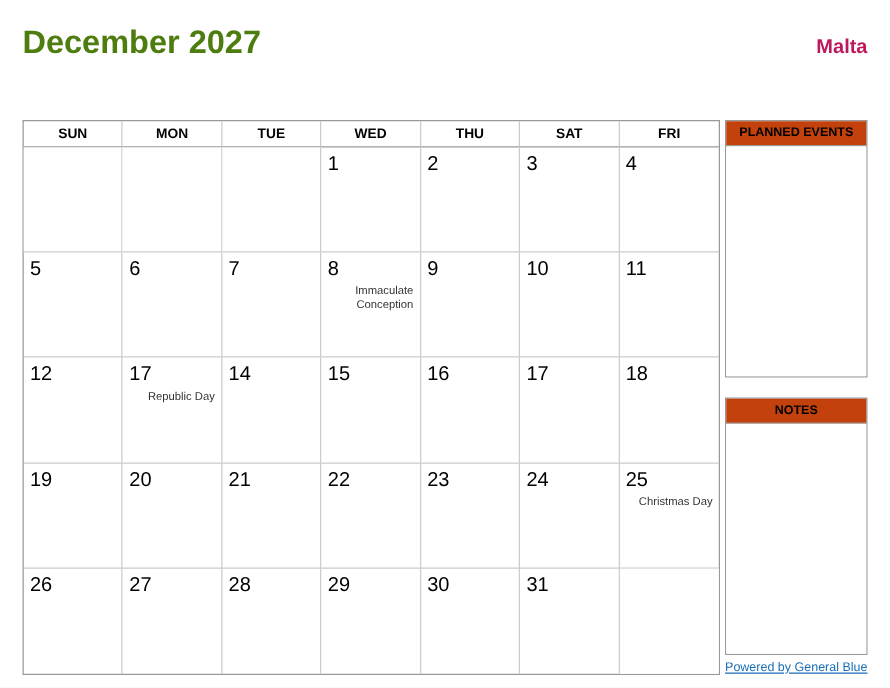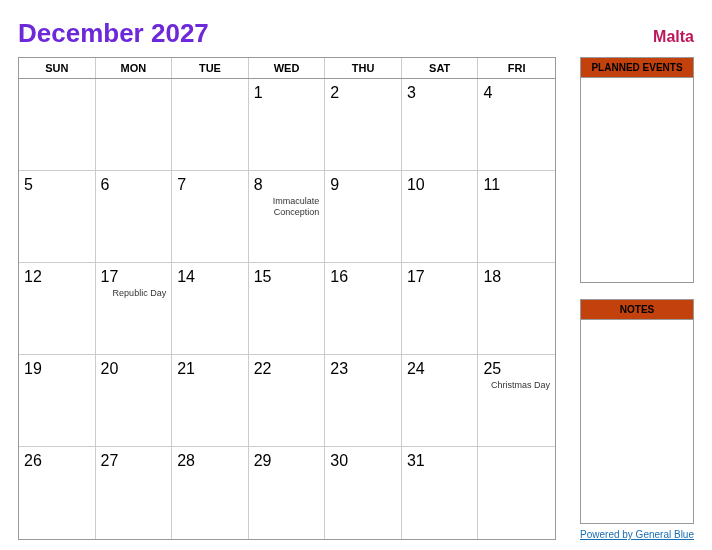--- a/index.html
+++ b/index.html
@@ -23,31 +23,32 @@
     }
     .header-row {
       display: flex;
       justify-content: space-between;
       align-items: baseline;
       margin-bottom: 8px;
     }
     .month-title {
       font-size: 26px;
       font-weight: bold;
-      color: #6d28d9;
+      color: #4d7c0f;
     }
     .country-title {
       font-size: 16px;
       font-weight: bold;
       color: #be185d;
     }
     .main-content {
       display: flex;
       flex: 1;
-      gap: 24px;
+      gap: 4px;
+      margin-top: 39px;
     }
     .calendar-section {
       flex: 1;
       display: flex;
       flex-direction: column;
       border: 1px solid #999;
     }
     .day-headers {
       display: grid;
       grid-template-columns: repeat(7, 1fr);

